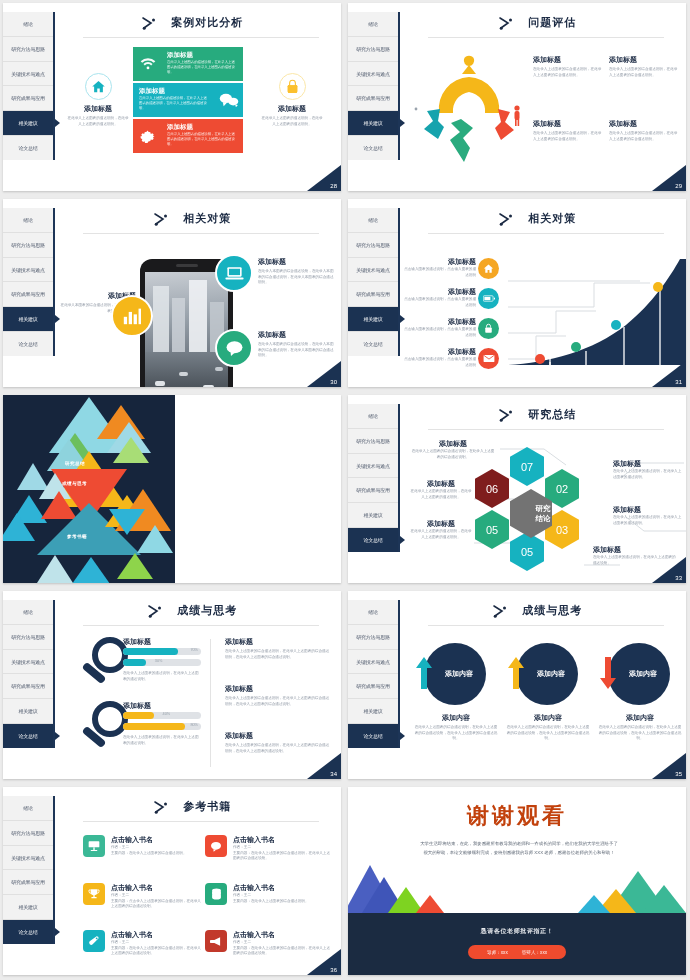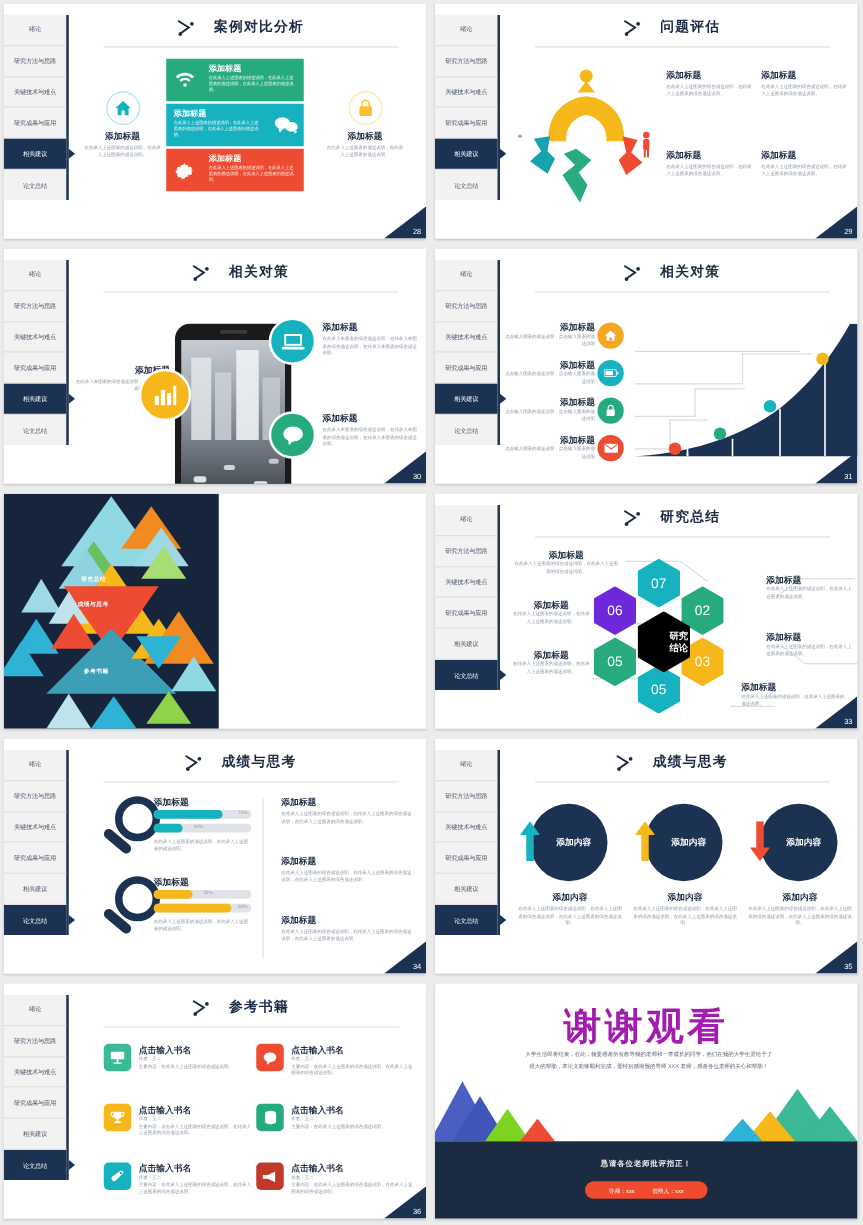--- a/index.html
+++ b/index.html
@@ -444,24 +444,24 @@
         </div>
     <div class="hex" style="left:197px;top:115px;background:#f5b719;">
           <span>03</span>
         </div>
     <div class="hex" style="left:162px;top:137px;background:#16b2c0;">
           <span>05</span>
         </div>
     <div class="hex" style="left:127px;top:115px;background:#27ab7e;">
           <span>05</span>
         </div>
-    <div class="hex" style="left:127px;top:74px;background:#6d28d9;">
+    <div class="hex" style="left:127px;top:74px;background:#7f1d1d;">
           <span>06</span>
         </div>
-    <div class="hex" style="left:162px;top:94px;width:42px;height:49px;background:#000000;font-size:7.5px;font-weight:bold;line-height:1.25;text-align:center;padding-left:24px;">
+    <div class="hex" style="left:162px;top:94px;width:42px;height:49px;background:#737373;font-size:7.5px;font-weight:bold;line-height:1.25;text-align:center;padding-left:24px;">
       <span style="white-space:pre-line;">研究结论</span>
     </div>
 
     <div style="position:absolute;left:62px;top:44px;width:86px;text-align:right;">
       <div class="ttl" style="text-align:center;">添加标题</div>
       <div class="bodytext" style="text-align:center;">在此录入上述图表的综合描述说明，在此录入上述图表的综合描述说明。</div>
     </div>
     <div style="position:absolute;left:62px;top:84px;width:62px;text-align:center;">
       <div class="ttl">添加标题</div>
       <div class="bodytext">在此录入上述图表的描述说明，在此录入上述图表的描述说明。</div>
@@ -734,21 +734,21 @@
       <polygon points="36,30 58,66 14,66" fill="#3f55b8"></polygon>
       <polygon points="58,40 76,66 40,66" fill="#7ed321"></polygon>
       <polygon points="82,48 96,66 68,66" fill="#ee4b33"></polygon>
       <polygon points="290,24 320,66 260,66" fill="#3bb896"></polygon>
       <polygon points="268,42 288,66 248,66" fill="#f5b719"></polygon>
       <polygon points="246,48 262,66 230,66" fill="#2eb3d6"></polygon>
       <polygon points="316,38 338,66 294,66" fill="#3bb896"></polygon>
     </svg>
     <div class="thx-bot"></div>
 
-    <div style="position:absolute;left:0;right:0;top:14px;text-align:center;font-size:30px;font-weight:bold;color:#a21caf;letter-spacing:3px;">谢谢观看</div>
+    <div style="position:absolute;left:0;right:0;top:14px;text-align:center;font-size:22px;font-weight:bold;color:#c2410c;letter-spacing:3px;">谢谢观看</div>
     <div style="position:absolute;left:72px;width:198px;top:52px;text-align:center;font-size:4.4px;line-height:2.1;color:#5a6472;">大学生活即将结束，在此，我要感谢所有教导我的老师和一齐成长的同学，他们在我的大学生涯给予了很大的帮助，本论文能够顺利完成，要特别感谢我的导师 XXX 老师，感谢各位老师的关心和帮助！</div>
     <div style="position:absolute;left:0;right:0;top:140px;text-align:center;font-size:6px;font-weight:bold;color:#e8eaee;letter-spacing:.6px;">恳请各位老师批评指正！</div>
     <div class="pill" style="left:120px;top:158px;width:98px;height:14px;">
       <span>导师：xxx</span>
       <span>答辩人：xxx</span>
     </div>
   </div>
     </div>
 
 </div>

